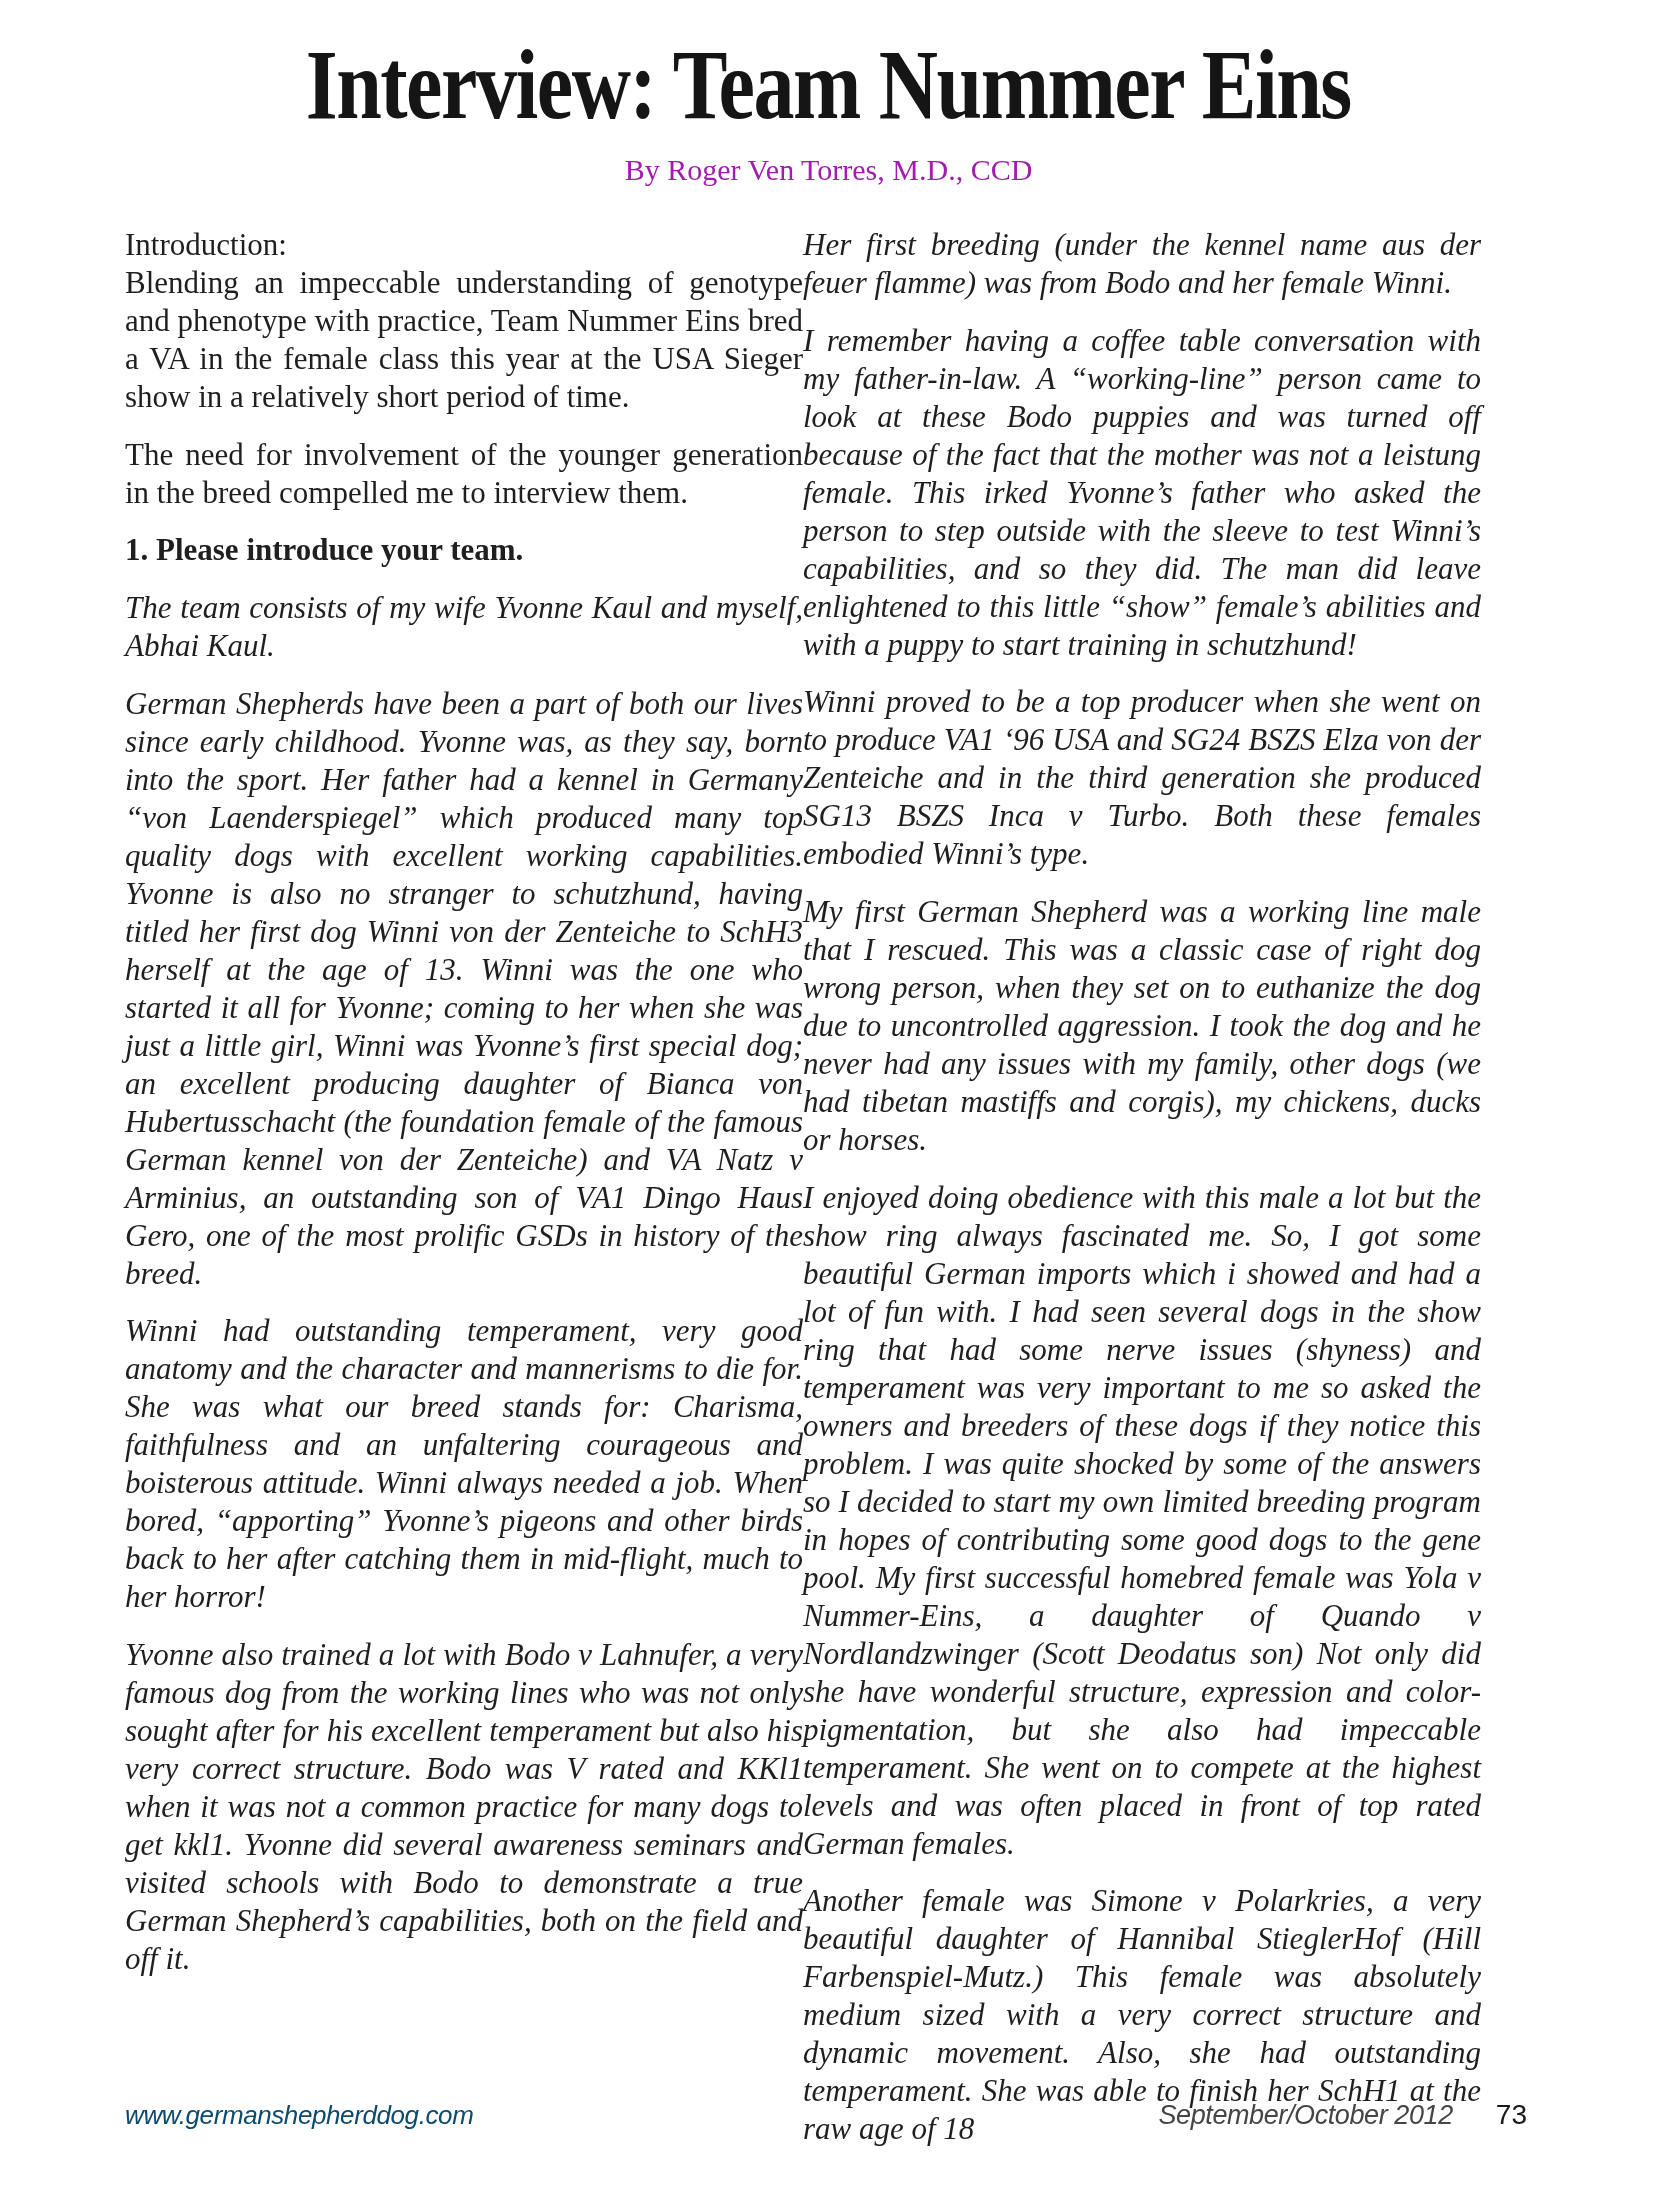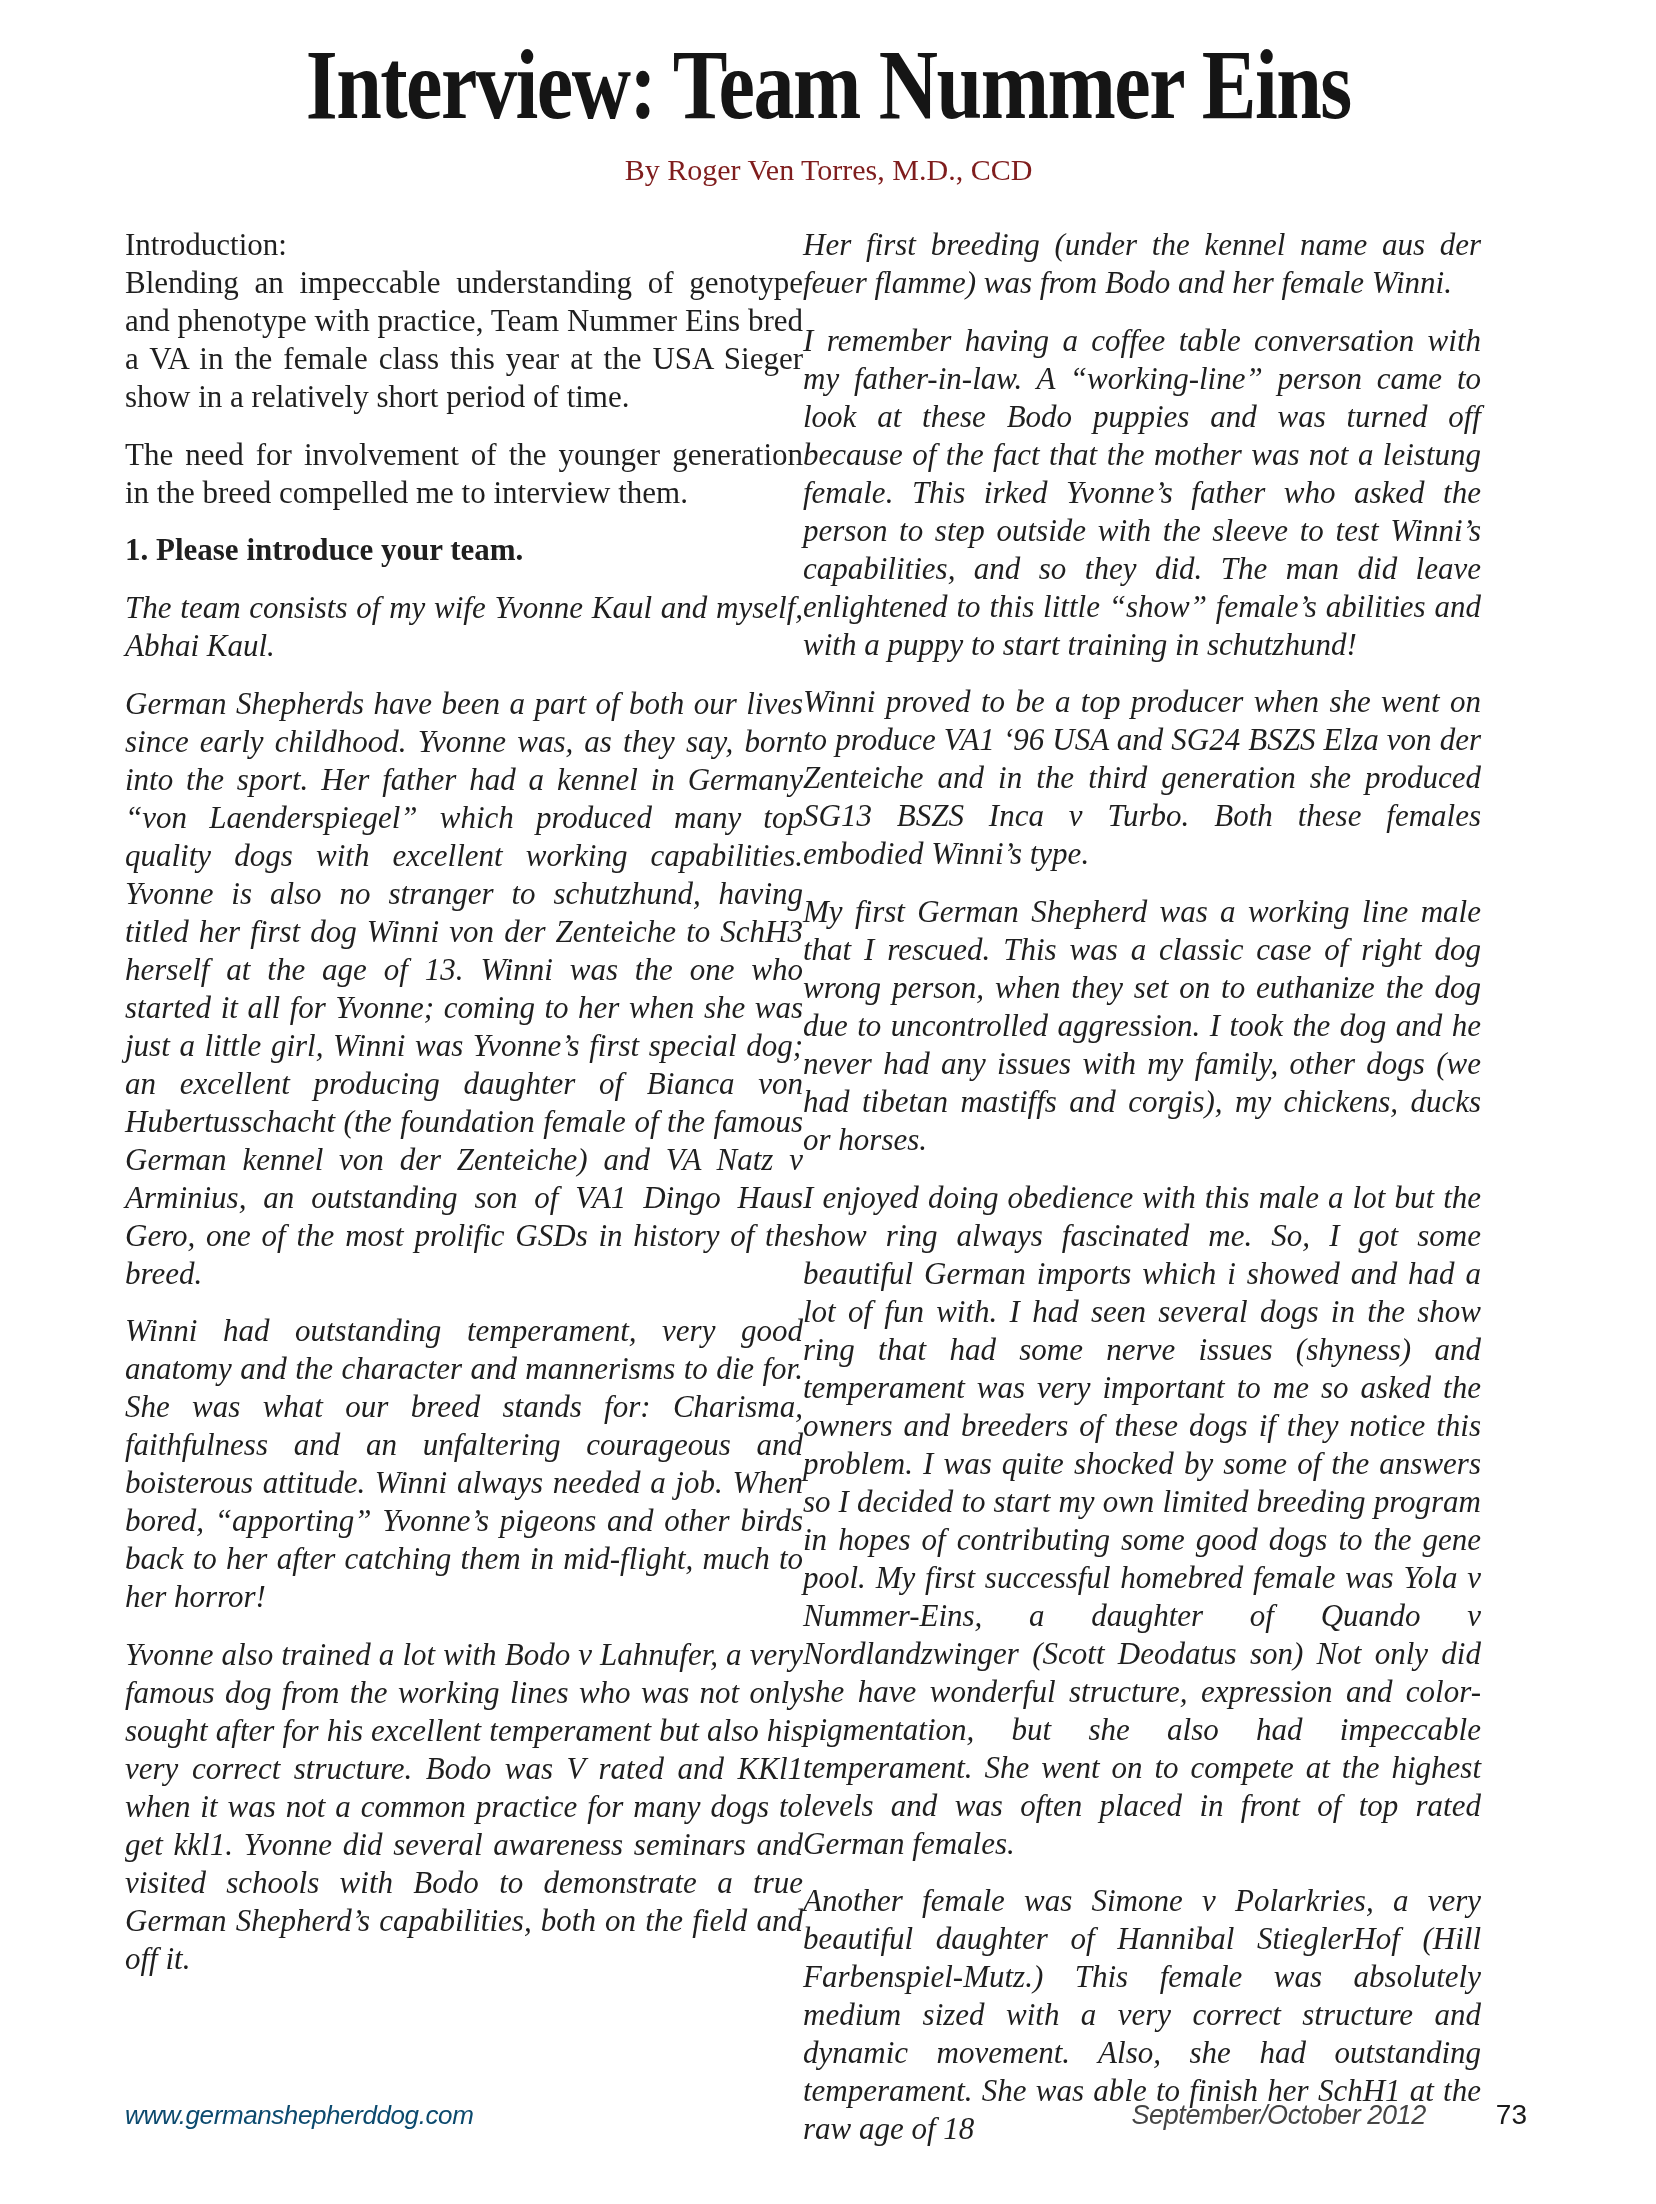--- a/index.html
+++ b/index.html
@@ -22,21 +22,21 @@
     line-height: 1.0;
     letter-spacing: -1.8px;
     white-space: nowrap;
     transform: scaleX(0.82);
     transform-origin: center;
     color: #151515;
   }
   .byline {
     margin-top: 18px;
     font-size: 30px;
-    color: #7f1d1d;
+    color: #a21caf;
   }
 
   .columns {
     display: flex;
     padding: 0 125px;
     margin-top: 39px;
   }
   .col { width: 678px; }
 
   .para {
@@ -60,21 +60,21 @@
     justify-content: space-between;
     align-items: baseline;
     font-family: "Liberation Sans", sans-serif;
   }
   .footer-website {
     font-style: italic;
     font-size: 26px;
     color: #0c4a6e;
     letter-spacing: -0.4px;
   }
-  .footer-right { display: flex; align-items: baseline; gap: 70px; }
+  .footer-right { display: flex; align-items: baseline; gap: 43px; }
   .footer-issue {
     font-style: italic;
     font-size: 27px;
     color: #454545;
     letter-spacing: -0.4px;
   }
   .footer-page {
     font-size: 28px;
     color: #1a1a1a;
   }

